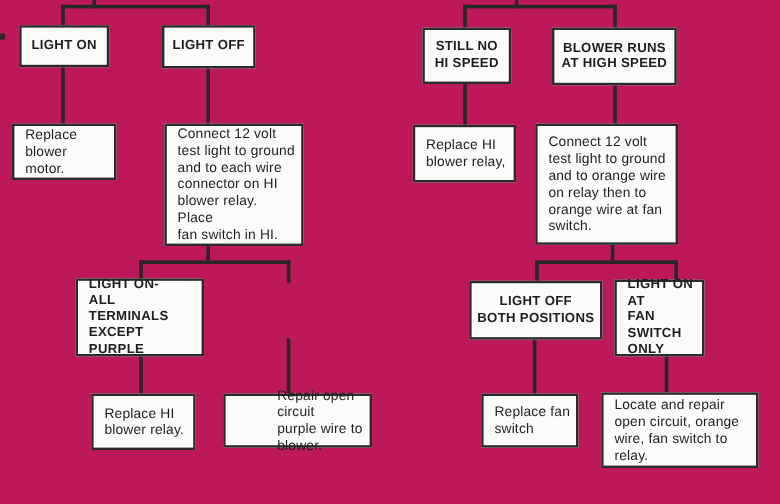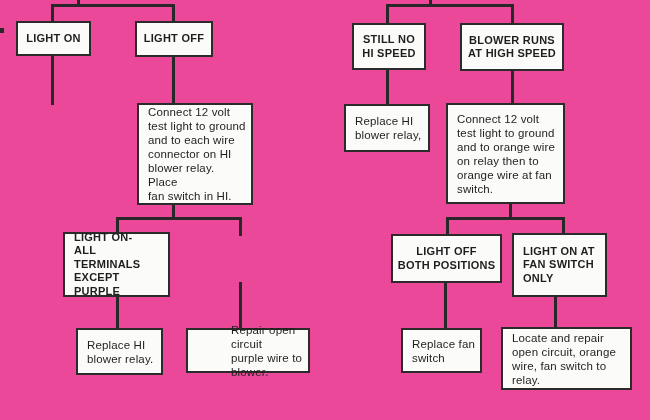--- a/index.html
+++ b/index.html
@@ -11,21 +11,21 @@
   .caps{font-weight:700;font-size:11px;line-height:13.5px;letter-spacing:.25px;}
   .body{font-weight:400;font-size:11.5px;line-height:14px;letter-spacing:.15px;}
   .center{align-items:center;justify-content:center;text-align:center;padding:2px;}
   .left{align-items:center;text-align:left;padding:2px 4px 2px 9px;}
   .line{position:absolute;background:#282828;z-index:1;}
   .artifact{position:absolute;background:#3a3a3a;z-index:1;}
 </style>
 </head>
 <body>
 
-<div id="page" style="background: #ec4899; text-decoration: underline;">
+<div id="page" style="background: #be185d; text-decoration: underline;">
 
   <div class="line" style="left: 77px; top: 0px; width: 3px; height: 7px; background: rgb(40, 40, 40);"></div>
   <div class="line" style="left: 51px; top: 4px; width: 124px; height: 3px; background: rgb(40, 40, 40);"></div>
   <div class="line" style="left: 51px; top: 4px; width: 3px; height: 19px; background: rgb(40, 40, 40);"></div>
   <div class="line" style="left: 172px; top: 4px; width: 3px; height: 19px; background: rgb(40, 40, 40);"></div>
   <div class="line" style="left: 51px; top: 55px; width: 3px; height: 50px; background: rgb(40, 40, 40);"></div>
   <div class="line" style="left: 172px; top: 55px; width: 3px; height: 50px; background: rgb(40, 40, 40);"></div>
   <div class="line" style="left: 172px; top: 204px; width: 3px; height: 15px; background: rgb(40, 40, 40);"></div>
   <div class="line" style="left: 116px; top: 217px; width: 126px; height: 3px; background: rgb(40, 40, 40);"></div>
   <div class="line" style="left: 116px; top: 217px; width: 3px; height: 17px; background: rgb(40, 40, 40);"></div>
@@ -46,20 +46,24 @@
   <div class="line" style="left: 444px; top: 282px; width: 3px; height: 48px; background: rgb(40, 40, 40);"></div>
   <div class="line" style="left: 554px; top: 296px; width: 3px; height: 33px; background: rgb(40, 40, 40);"></div>
 
   <div class="artifact" style="left: 0px; top: 28px; width: 4px; height: 5px; background: rgb(40, 40, 40);"></div>
 
   <div class="node caps center" style="left:16px;top:21px;width:75px;height:35px;">
     <span>LIGHT ON</span>
   </div>
   <div class="node caps center" style="left:135px;top:21px;width:78px;height:36px;">
     <span>LIGHT OFF</span>
+  </div>
+  <div class="node body left" style="left:10px;top:103px;width:87px;height:47px;">
+    <span>Replace
+blower motor.</span>
   </div>
   <div class="node body left" style="left:137px;top:103px;width:116px;height:102px;">
     <span>Connect 12 volt
 test light to ground
 and to each wire
 connector on HI
 blower relay. Place
 fan switch in HI.</span>
   </div>
   <div class="node caps left" style="left:63px;top:232px;width:107px;height:65px;">
@@ -93,21 +97,21 @@
 test light to ground
 and to orange wire
 on relay then to
 orange wire at fan
 switch.</span>
   </div>
   <div class="node caps center" style="left:391px;top:234px;width:111px;height:49px;">
     <span>LIGHT OFF
 BOTH POSITIONS</span>
   </div>
-  <div class="node caps left" style="left:512px;top:233px;width:95px;height:64px;">
+  <div class="node caps left" style="left:512px;top:233px;width:75px;height:64px;">
     <span>LIGHT ON AT
 FAN SWITCH
 ONLY</span>
   </div>
   <div class="node body left" style="left:401px;top:328px;width:81px;height:45px;">
     <span>Replace fan
 switch</span>
   </div>
   <div class="node body left" style="left:501px;top:327px;width:131px;height:63px;">
     <span>Locate and repair

